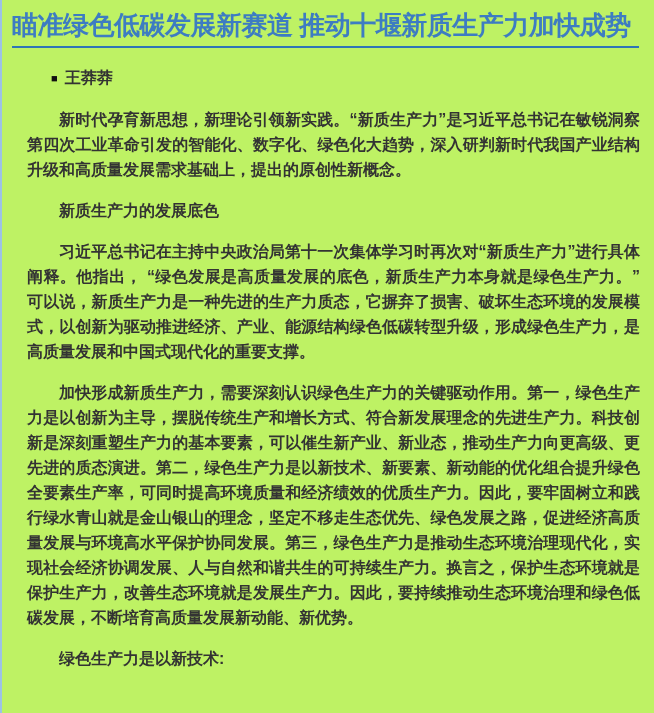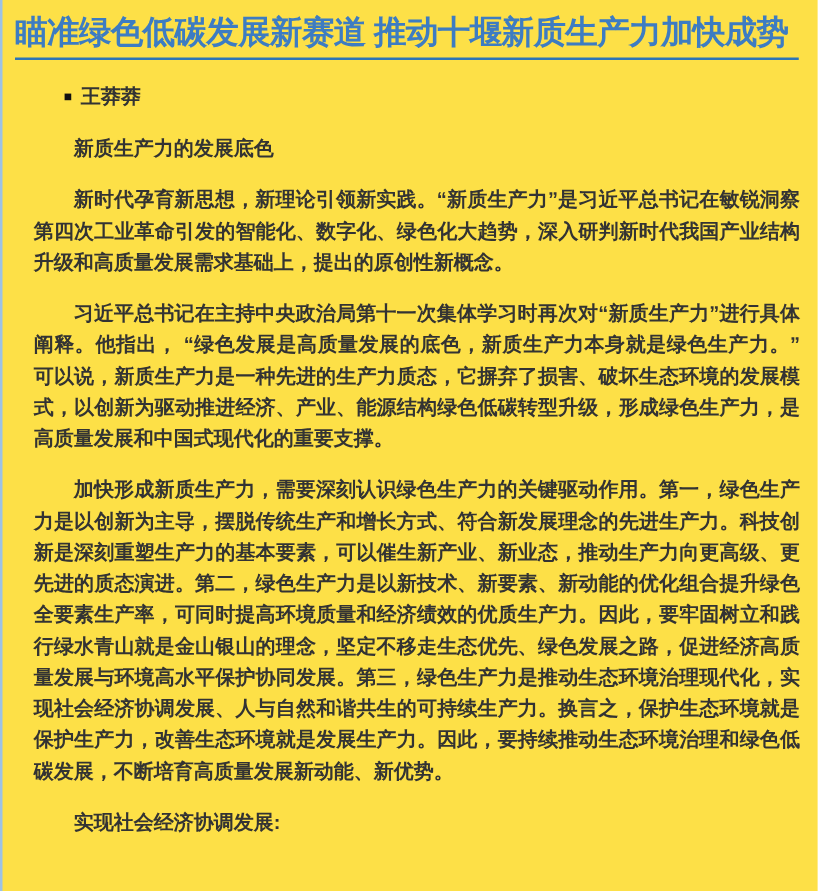--- a/index.html
+++ b/index.html
@@ -10,21 +10,21 @@
   body {
     width: 654px;
     height: 713px;
     overflow: hidden;
     font-family: "Liberation Sans", "DejaVu Sans", sans-serif;
   }
   .page {
     box-sizing: border-box;
     width: 654px;
     height: 713px;
-    background: #fde047;
+    background: #bef264;
     border-left: 2px solid #9CC2E5;
   }
   .article-title {
     margin: 0 10px 0 10px;
     padding-top: 8px;
     font-size: 26px;
     font-weight: bold;
     color: #3D7CC2;
     line-height: 34px;
     letter-spacing: -0.5px;
@@ -71,24 +71,24 @@
 
   <hr class="title-divider">
 
   <div class="content">
 
     <p class="author-line">
       <span class="author-bullet">■</span><span>王莽莽</span>
     </p>
 
 
+    <p class="para">新时代孕育新思想，新理论引领新实践。“新质生产力”是习近平总书记在敏锐洞察第四次工业革命引发的智能化、数字化、绿色化大趋势，深入研判新时代我国产业结构升级和高质量发展需求基础上，提出的原创性新概念。</p>
+
     <p class="para">新质生产力的发展底色</p>
-
-    <p class="para">新时代孕育新思想，新理论引领新实践。“新质生产力”是习近平总书记在敏锐洞察第四次工业革命引发的智能化、数字化、绿色化大趋势，深入研判新时代我国产业结构升级和高质量发展需求基础上，提出的原创性新概念。</p>
 
     <p class="para">习近平总书记在主持中央政治局第十一次集体学习时再次对“新质生产力”进行具体阐释。他指出， “绿色发展是高质量发展的底色，新质生产力本身就是绿色生产力。” 可以说，新质生产力是一种先进的生产力质态，它摒弃了损害、破坏生态环境的发展模式，以创新为驱动推进经济、产业、能源结构绿色低碳转型升级，形成绿色生产力，是高质量发展和中国式现代化的重要支撑。</p>
 
     <p class="para">加快形成新质生产力，需要深刻认识绿色生产力的关键驱动作用。第一，绿色生产力是以创新为主导，摆脱传统生产和增长方式、符合新发展理念的先进生产力。科技创新是深刻重塑生产力的基本要素，可以催生新产业、新业态，推动生产力向更高级、更先进的质态演进。第二，绿色生产力是以新技术、新要素、新动能的优化组合提升绿色全要素生产率，可同时提高环境质量和经济绩效的优质生产力。因此，要牢固树立和践行绿水青山就是金山银山的理念，坚定不移走生态优先、绿色发展之路，促进经济高质量发展与环境高水平保护协同发展。第三，绿色生产力是推动生态环境治理现代化，实现社会经济协调发展、人与自然和谐共生的可持续生产力。换言之，保护生态环境就是保护生产力，改善生态环境就是发展生产力。因此，要持续推动生态环境治理和绿色低碳发展，不断培育高质量发展新动能、新优势。</p>
 
-    <p class="para">实现社会经济协调发展:</p>
+    <p class="para">绿色生产力是以新技术:</p>
 
   </div>
 </div>
 
 </body></html>

